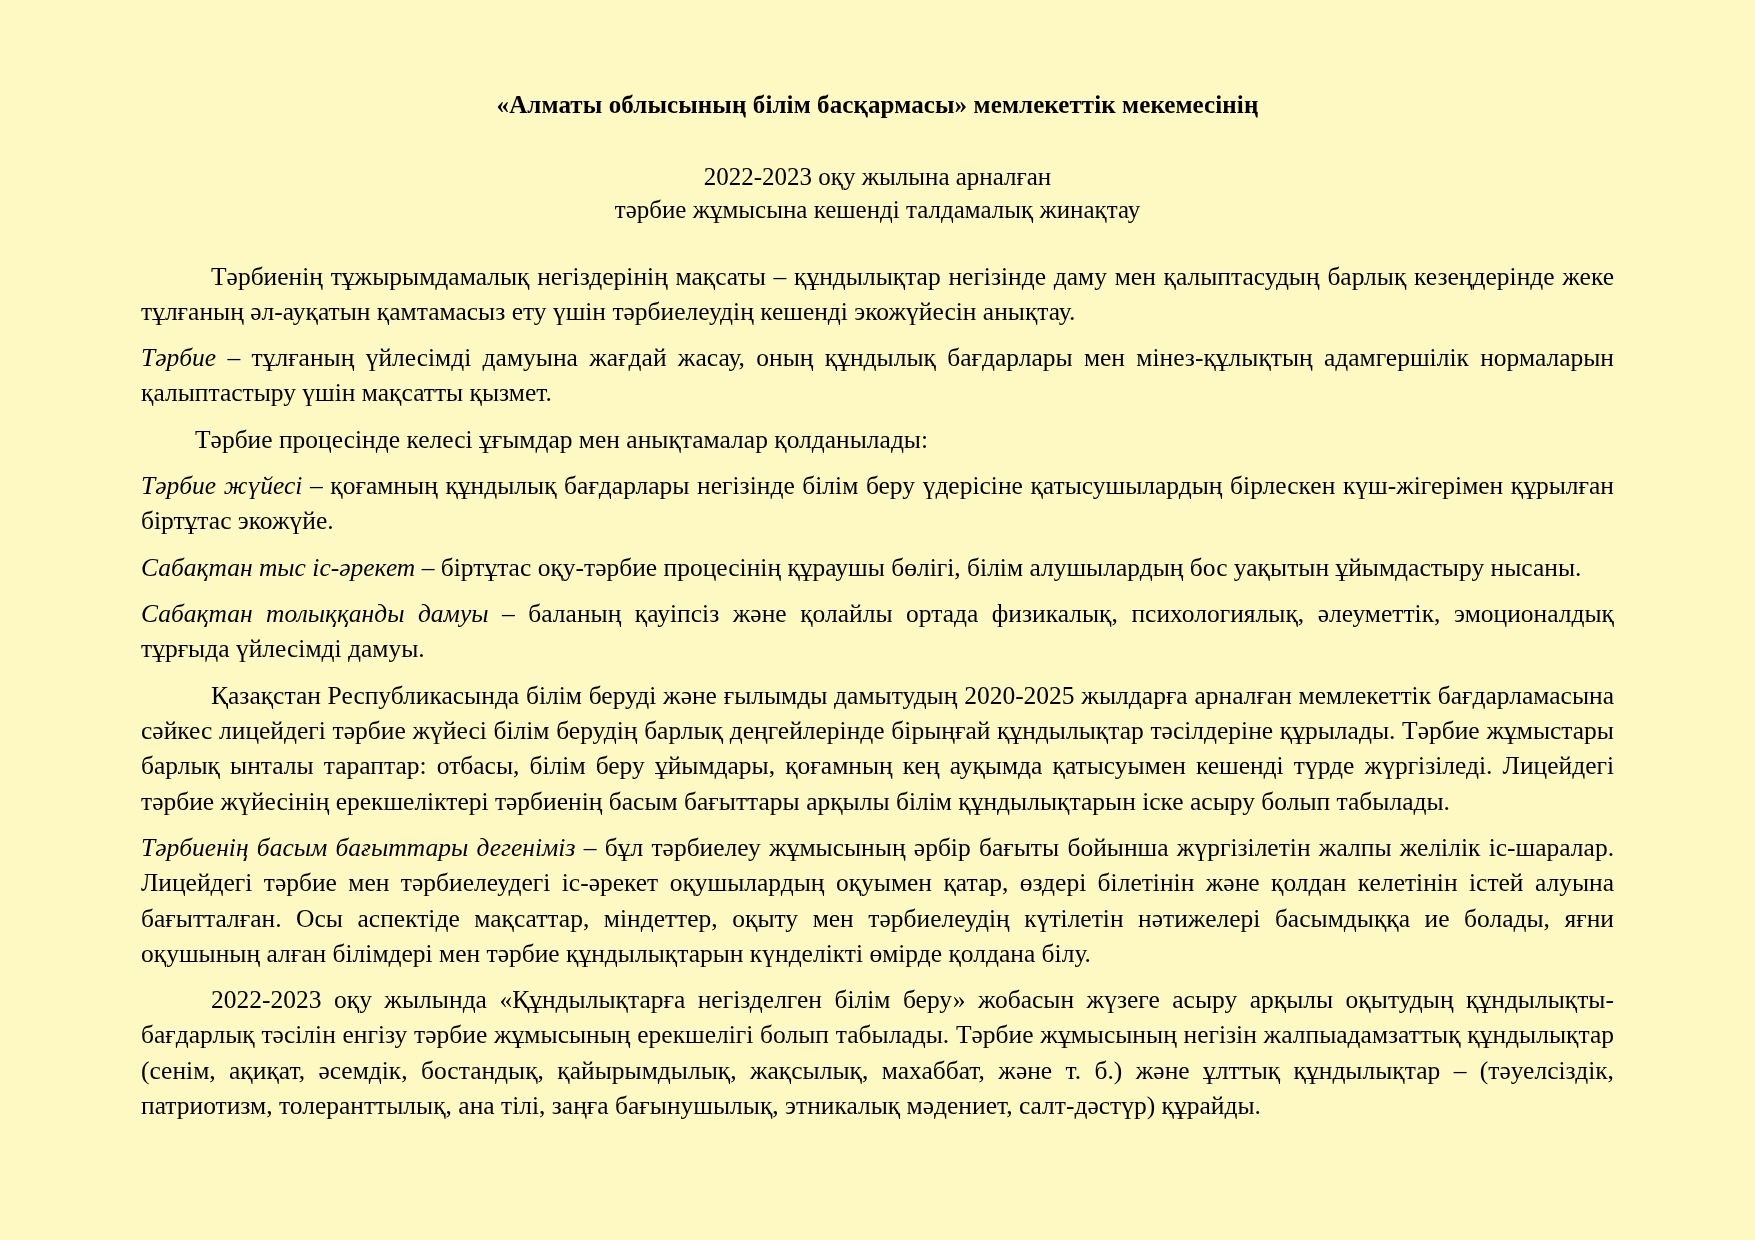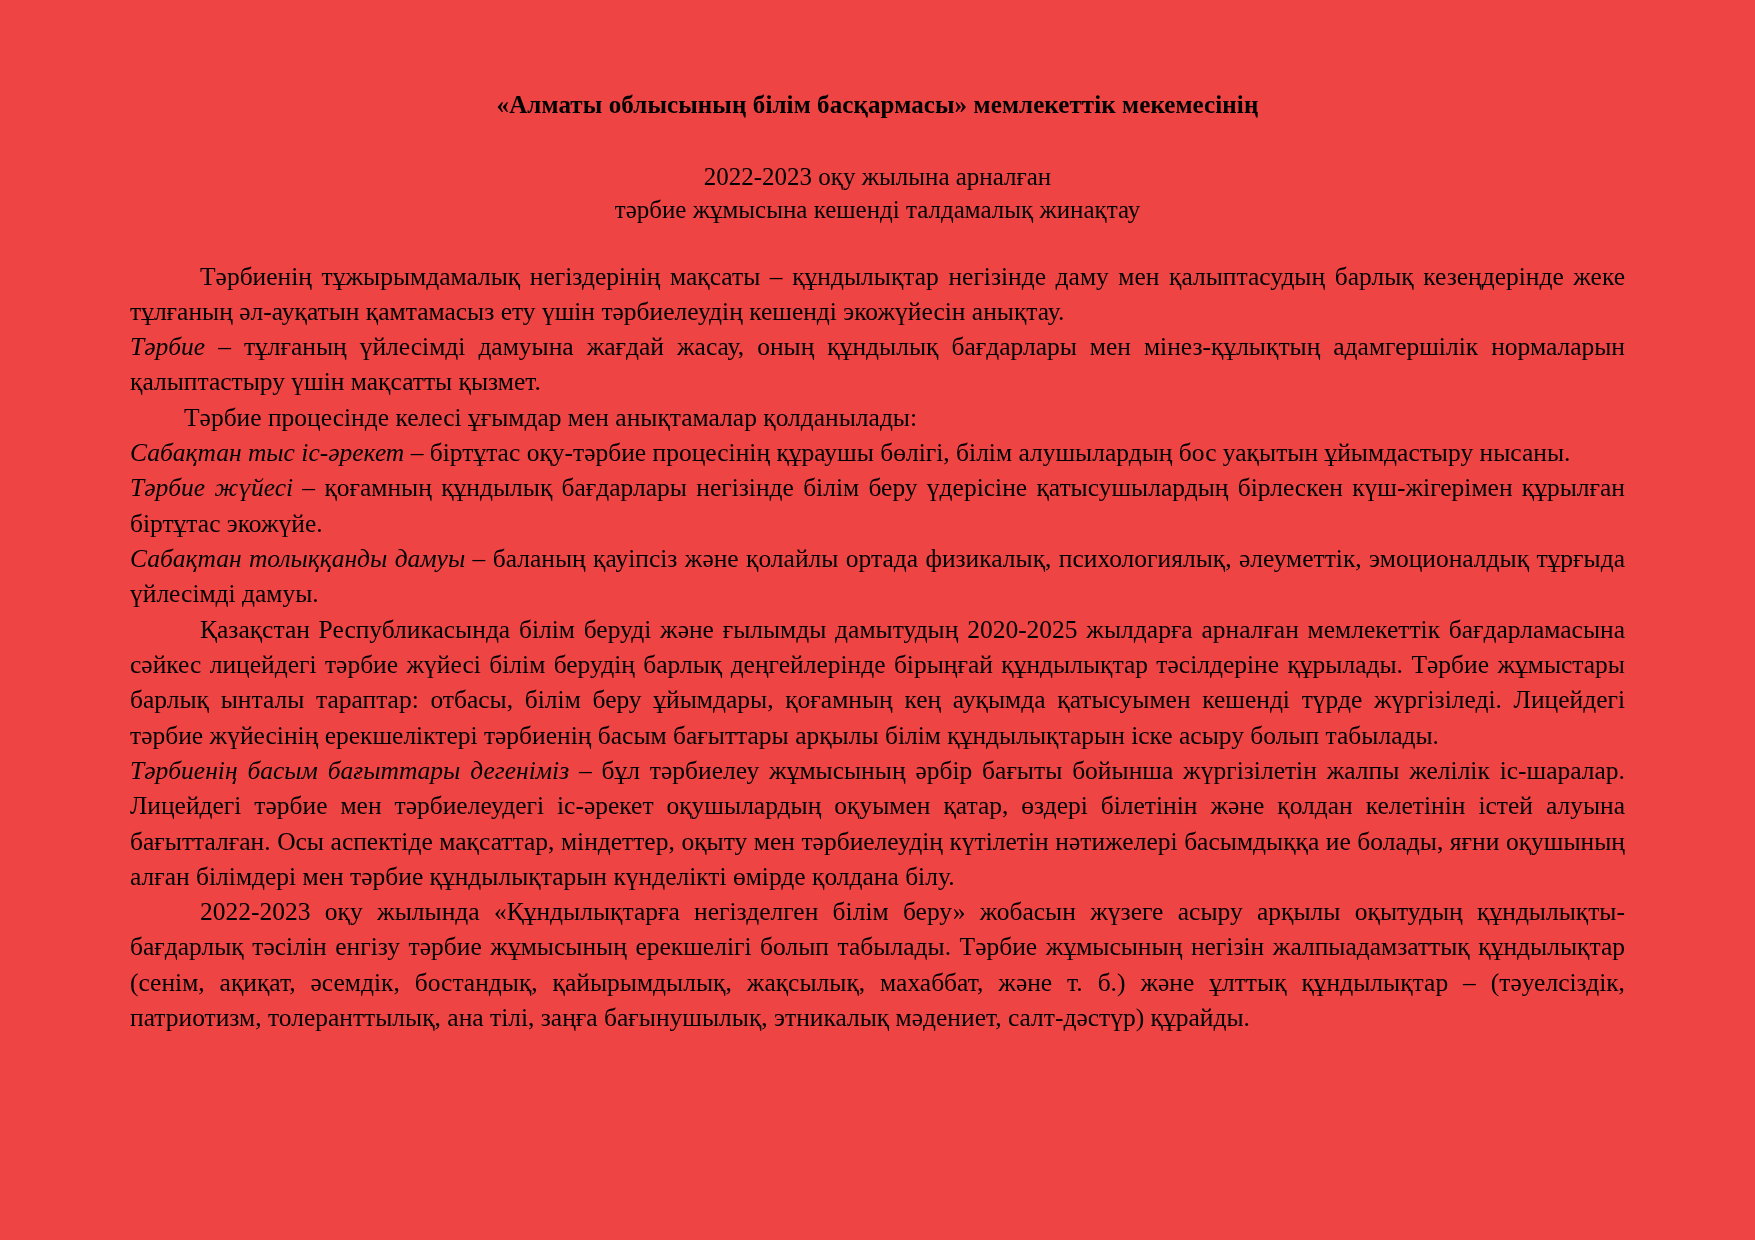--- a/index.html
+++ b/index.html
@@ -13,21 +13,21 @@
     height: 1240px;
     overflow: hidden;
     font-family: "Liberation Serif", "DejaVu Serif", serif;
     color: #000000;
   }
   .page {
     box-sizing: border-box;
     width: 1755px;
     height: 1240px;
     padding: 88px 130px 0 130px;
-    background: #ef4444;
+    background: #fef9c3;
   }
   .doc-header {
     text-align: center;
     font-weight: bold;
     font-size: 25px;
     line-height: 1.34;
     letter-spacing: 0.1px;
   }
   .doc-header .hline {
     display: block;
@@ -41,21 +41,21 @@
     margin-top: 38px;
   }
   .doc-subtitle .sline {
     display: block;
     white-space: nowrap;
   }
   .body-block {
     margin-top: 32px;
   }
   p.para {
-    margin: 0;
+    margin: 11px;
     text-align: justify;
     text-justify: inter-word;
     font-size: 25.5px;
     line-height: 1.385;
     hyphens: none;
   }
   p.indent {
     text-indent: 54px;
   }
   p.indent-lg {
@@ -80,23 +80,23 @@
   </div>
 
   <div class="body-block">
 
     <p class="para indent-lg">Тәрбиенің тұжырымдамалық негіздерінің мақсаты – құндылықтар негізінде даму мен қалыптасудың барлық кезеңдерінде жеке тұлғаның әл-ауқатын қамтамасыз ету үшін тәрбиелеудің кешенді экожүйесін анықтау.</p>
 
     <p class="para"><span class="term">Тәрбие</span><span> – тұлғаның үйлесімді дамуына жағдай жасау, оның құндылық бағдарлары мен мінез-құлықтың адамгершілік нормаларын қалыптастыру үшін мақсатты қызмет.</span></p>
 
     <p class="para indent">Тәрбие процесінде келесі ұғымдар мен анықтамалар қолданылады:</p>
 
+    <p class="para"><span class="term">Тәрбие жүйесі</span><span> – қоғамның құндылық бағдарлары негізінде білім беру үдерісіне қатысушылардың бірлескен күш-жігерімен құрылған біртұтас экожүйе.</span></p>
+
     <p class="para"><span class="term">Сабақтан тыс іс-әрекет</span><span> – біртұтас оқу-тәрбие процесінің құраушы бөлігі, білім алушылардың бос уақытын ұйымдастыру нысаны.</span></p>
-
-    <p class="para"><span class="term">Тәрбие жүйесі</span><span> – қоғамның құндылық бағдарлары негізінде білім беру үдерісіне қатысушылардың бірлескен күш-жігерімен құрылған біртұтас экожүйе.</span></p>
 
     <p class="para"><span class="term">Сабақтан толыққанды дамуы</span><span> – баланың қауіпсіз және қолайлы ортада физикалық, психологиялық, әлеуметтік, эмоционалдық тұрғыда үйлесімді дамуы.</span></p>
 
     <p class="para indent-lg">Қазақстан Республикасында білім беруді және ғылымды дамытудың 2020-2025 жылдарға арналған мемлекеттік бағдарламасына сәйкес лицейдегі тәрбие жүйесі білім берудің барлық деңгейлерінде бірыңғай құндылықтар тәсілдеріне құрылады. Тәрбие жұмыстары барлық ынталы тараптар: отбасы, білім беру ұйымдары, қоғамның кең ауқымда қатысуымен кешенді түрде жүргізіледі. Лицейдегі тәрбие жүйесінің ерекшеліктері тәрбиенің басым бағыттары арқылы білім құндылықтарын іске асыру болып табылады.</p>
 
     <p class="para"><span class="term">Тәрбиенің басым бағыттары дегеніміз</span><span> – бұл тәрбиелеу жұмысының әрбір бағыты бойынша жүргізілетін жалпы желілік іс-шаралар. Лицейдегі тәрбие мен тәрбиелеудегі  іс-әрекет оқушылардың оқуымен қатар, өздері білетінін және қолдан келетінін істей алуына бағытталған. Осы аспектіде мақсаттар, міндеттер, оқыту мен тәрбиелеудің күтілетін нәтижелері басымдыққа ие болады, яғни оқушының алған білімдері мен тәрбие құндылықтарын күнделікті өмірде қолдана білу.</span></p>
 
     <p class="para indent-lg">2022-2023 оқу жылында «Құндылықтарға негізделген білім беру» жобасын жүзеге асыру арқылы оқытудың құндылықты-бағдарлық тәсілін енгізу тәрбие жұмысының ерекшелігі болып табылады. Тәрбие жұмысының негізін жалпыадамзаттық құндылықтар (сенім, ақиқат, әсемдік, бостандық, қайырымдылық, жақсылық, махаббат, және т. б.) және ұлттық құндылықтар – (тәуелсіздік, патриотизм, толеранттылық, ана тілі, заңға бағынушылық, этникалық мәдениет, салт-дәстүр) құрайды.</p>
 
   </div>

